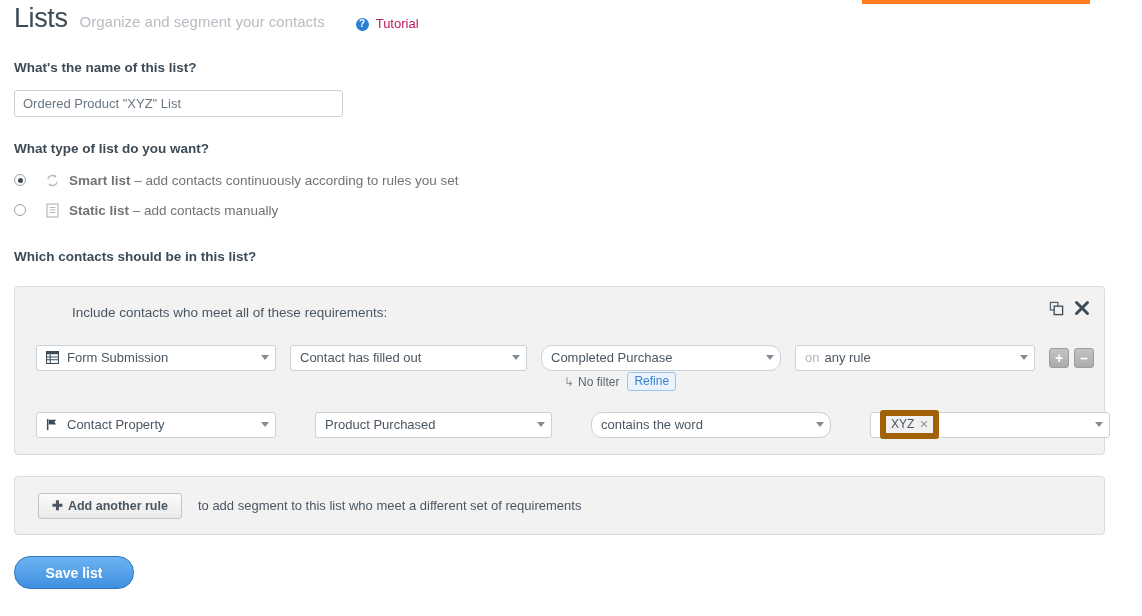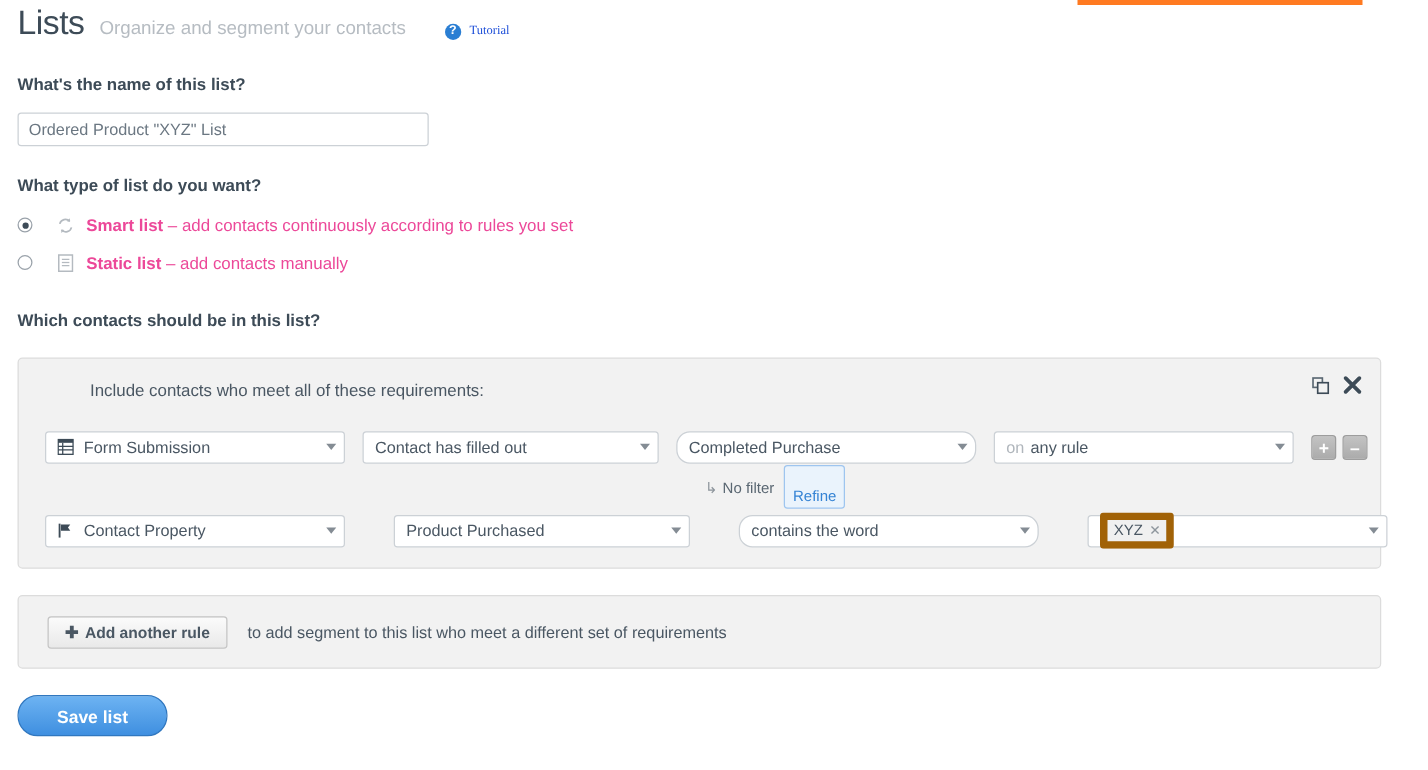--- a/index.html
+++ b/index.html
@@ -56,23 +56,22 @@
     color: #ffffff;
     font-size: 10px;
     font-weight: bold;
     display: flex;
     align-items: center;
     justify-content: center;
     line-height: 1;
   }
   .tutorial-text {
     margin-left: 7px;
-    color: #1d4ed8;
-    font-size: 10px;
-    font-family: Liberation Serif, serif;
+    color: #be185d;
+    font-size: 13px;
   }
 
   
   .section-label {
     position: absolute;
     font-size: 13.5px;
     font-weight: bold;
     color: #3d4b57;
   }
   #label-name { left: 14px; top: 60px; }
@@ -128,21 +127,21 @@
     margin-left: 18px;
     flex: none;
     display: flex;
     align-items: center;
     justify-content: center;
   }
 
   .radio-text {
     margin-left: 9px;
     font-size: 13.5px;
-    color: #ec4899;
+    color: #737373;
     white-space: nowrap;
     text-align: center;
   }
   .radio-text b { font-weight: bold; }
 
   
   .filter-panel {
     position: absolute;
     left: 14px; top: 286px;
     width: 1091px; height: 169px;
@@ -236,21 +235,21 @@
     color: #5a6772;
   }
   .arrow-glyph { color: #8d959c; margin-right: 4px; font-size: 12px; }
   .refine-btn {
     margin-left: 8px;
     border: 1px solid #9ec5ef;
     border-radius: 3px;
     background: #eaf3fc;
     color: #3583d4;
     font-size: 12px;
-    padding: 17px 6px 2px;
+    padding: 1px 6px 2px;
     cursor: pointer;
   }
 
   
   .add-rule-panel {
     position: absolute;
     left: 14px; top: 476px;
     width: 1091px; height: 59px;
     background: #f2f2f2;
     border: 1px solid #dcdcdc;

